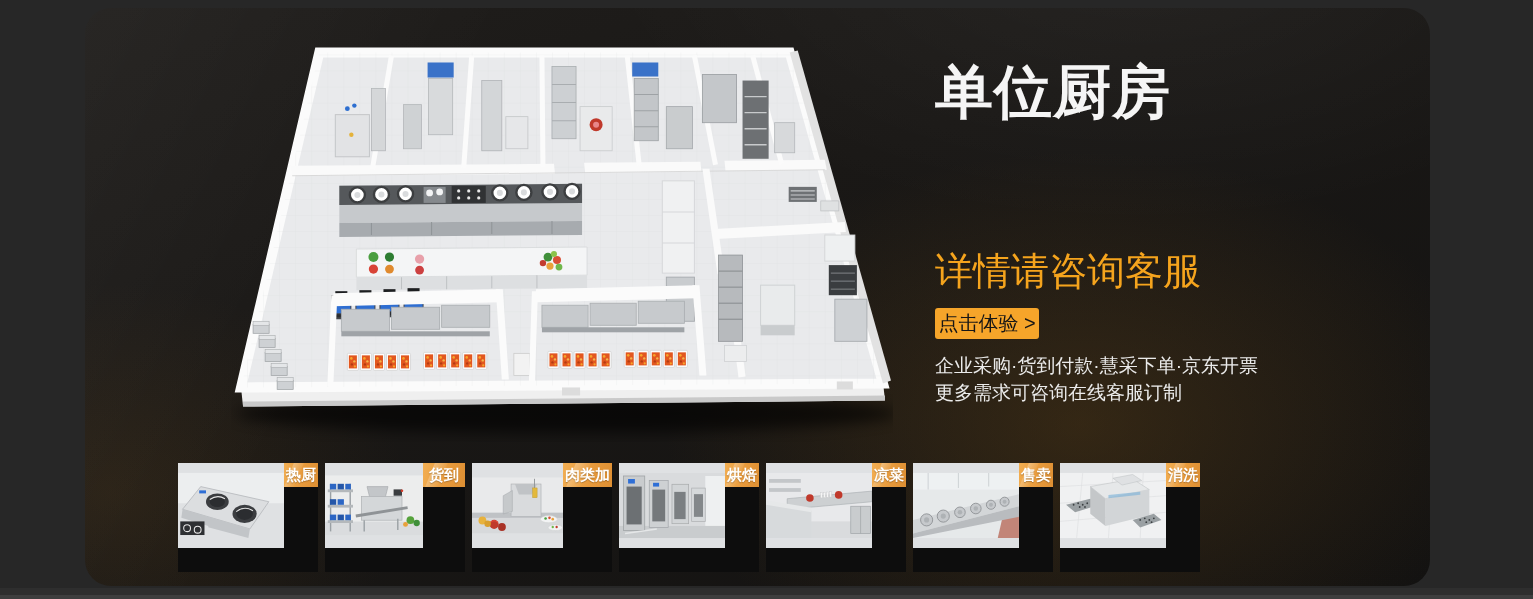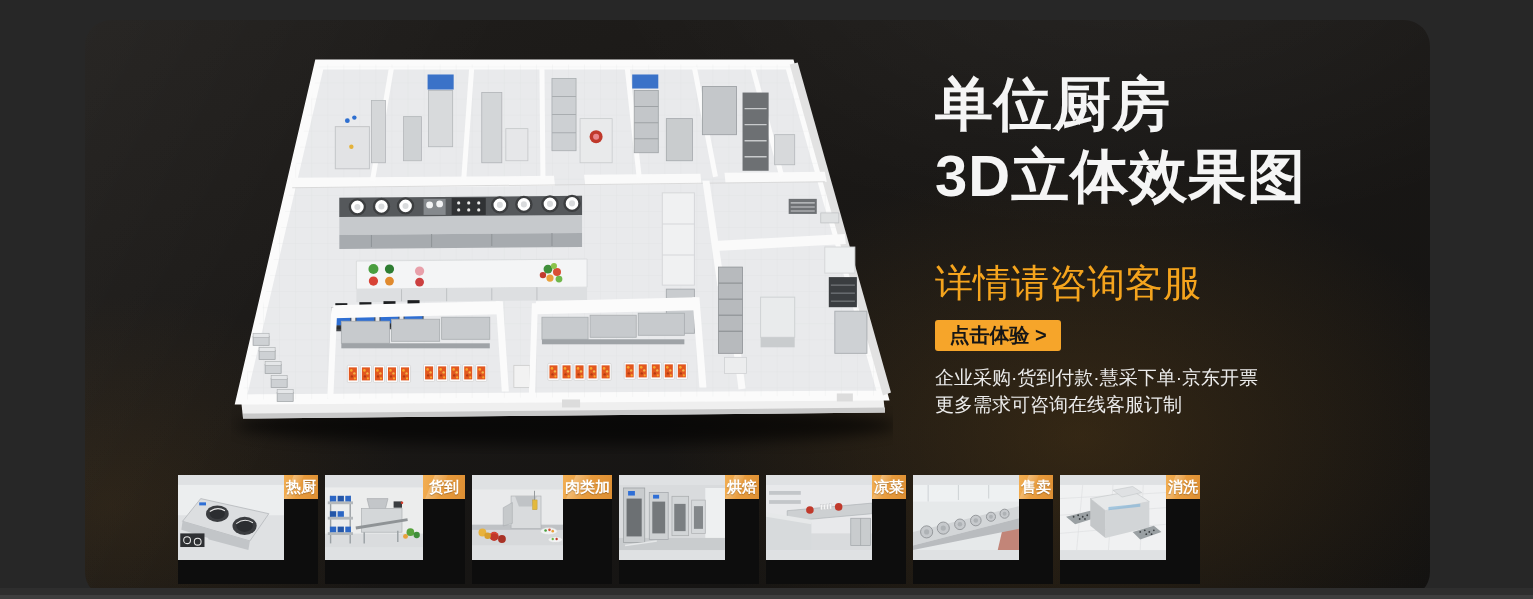--- a/index.html
+++ b/index.html
@@ -1,36 +1,36 @@
 <!DOCTYPE html>
 <html><head>
 <meta charset="utf-8">
 <style>
   html,body{margin:0;padding:0;background:#262626;}
   #canvas{position:relative;width:1533px;height:599px;background:#272727;overflow:hidden;
           font-family:"Liberation Sans","DejaVu Sans",sans-serif;}
   .bottom-strip{position:absolute;left:0;right:0;bottom:0;height:11px;background:#2e2e2e;}
   .bottom-strip::after{content:"";position:absolute;left:0;right:0;bottom:0;height:4px;background:#3e3e3e;}
 
-  .card{position:absolute;left:85px;top:20px;width:1345px;height:578px;border-radius:26px;overflow:hidden;
+  .card{position:absolute;left:85px;top:8px;width:1345px;height:578px;border-radius:26px;overflow:hidden;
         background:linear-gradient(160deg,#201e1c 0%,#1a1816 40%,#131211 100%);}
   .card .beams{position:absolute;inset:0;pointer-events:none;background:
       linear-gradient(118deg, rgba(255,255,255,0.04) 0%, rgba(255,255,255,0) 26%),
       radial-gradient(900px 480px at 78% -12%, rgba(255,255,255,0.05), rgba(255,255,255,0) 60%),
       radial-gradient(640px 420px at 74% 72%, rgba(122,82,24,0.30), rgba(0,0,0,0) 65%),
       radial-gradient(420px 300px at 2% 84%, rgba(110,75,25,0.20), rgba(0,0,0,0) 70%);}
 
   .floorplan{position:absolute;left:146px;top:14px;width:662px;height:420px;}
 
   .copy{position:absolute;left:850px;top:0;width:480px;color:#f5f5f5;}
   .title{position:absolute;left:0;top:48px;font-size:58px;line-height:72px;font-weight:700;
          color:#f5f5f5;letter-spacing:1px;white-space:nowrap;}
   .subtitle{position:absolute;left:0;top:238px;font-size:38px;font-weight:400;color:#F5A41D;white-space:nowrap;}
-  .cta{position:absolute;left:0;top:300px;width:126px;height:31px;background:#F6A52A;border:none;
-       border-radius:3px;color:#161616;font-size:20px;font-weight:700;line-height:31px;text-align:center;
+  .cta{position:absolute;left:0;top:300px;width:104px;height:31px;background:#F6A52A;border:none;
+       border-radius:3px;color:#161616;font-size:20px;font-weight:400;line-height:31px;text-align:center;
        font-family:inherit;cursor:pointer;padding:0;}
   .bullets{position:absolute;left:0;top:344px;font-size:19px;line-height:27px;color:#ebebeb;
            font-weight:400;white-space:nowrap;}
 
   .thumbs{position:absolute;left:93px;top:455px;display:flex;gap:7px;}
   .thumb{width:140px;height:109px;display:flex;flex-direction:row;background:#0d0d0d;cursor:pointer;}
   .thumb-photo{width:140px;height:85px;display:block;background:#dfe1e3;}
   .thumb-label{position:relative;height:24px;overflow:hidden;
       background:linear-gradient(100deg,#f2ae52 0%,#e79a3c 55%,#dd8f33 100%);
       color:#fff;font-size:15px;font-weight:700;text-align:center;line-height:24px;
@@ -269,21 +269,20 @@
       <use href="#cart" x="40" y="340"></use>
         <use href="#cart" x="46" y="354"></use>
 
       <rect x="330" y="364" width="18" height="8" fill="#dcdcdc"></rect>
       <rect x="604" y="358" width="16" height="8" fill="#dcdcdc"></rect>
     </svg>
 
     <div class="copy">
       <div class="title">
         <div>单位厨房</div>
-        <div>3D立体效果图</div>
       </div>
       <div class="subtitle">详情请咨询客服</div>
       <button class="cta">点击体验 &gt;</button>
       <div class="bullets">
         <div>企业采购·货到付款·慧采下单·京东开票</div>
         <div>更多需求可咨询在线客服订制</div>
       </div>
     </div>
 
     <div class="thumbs">

